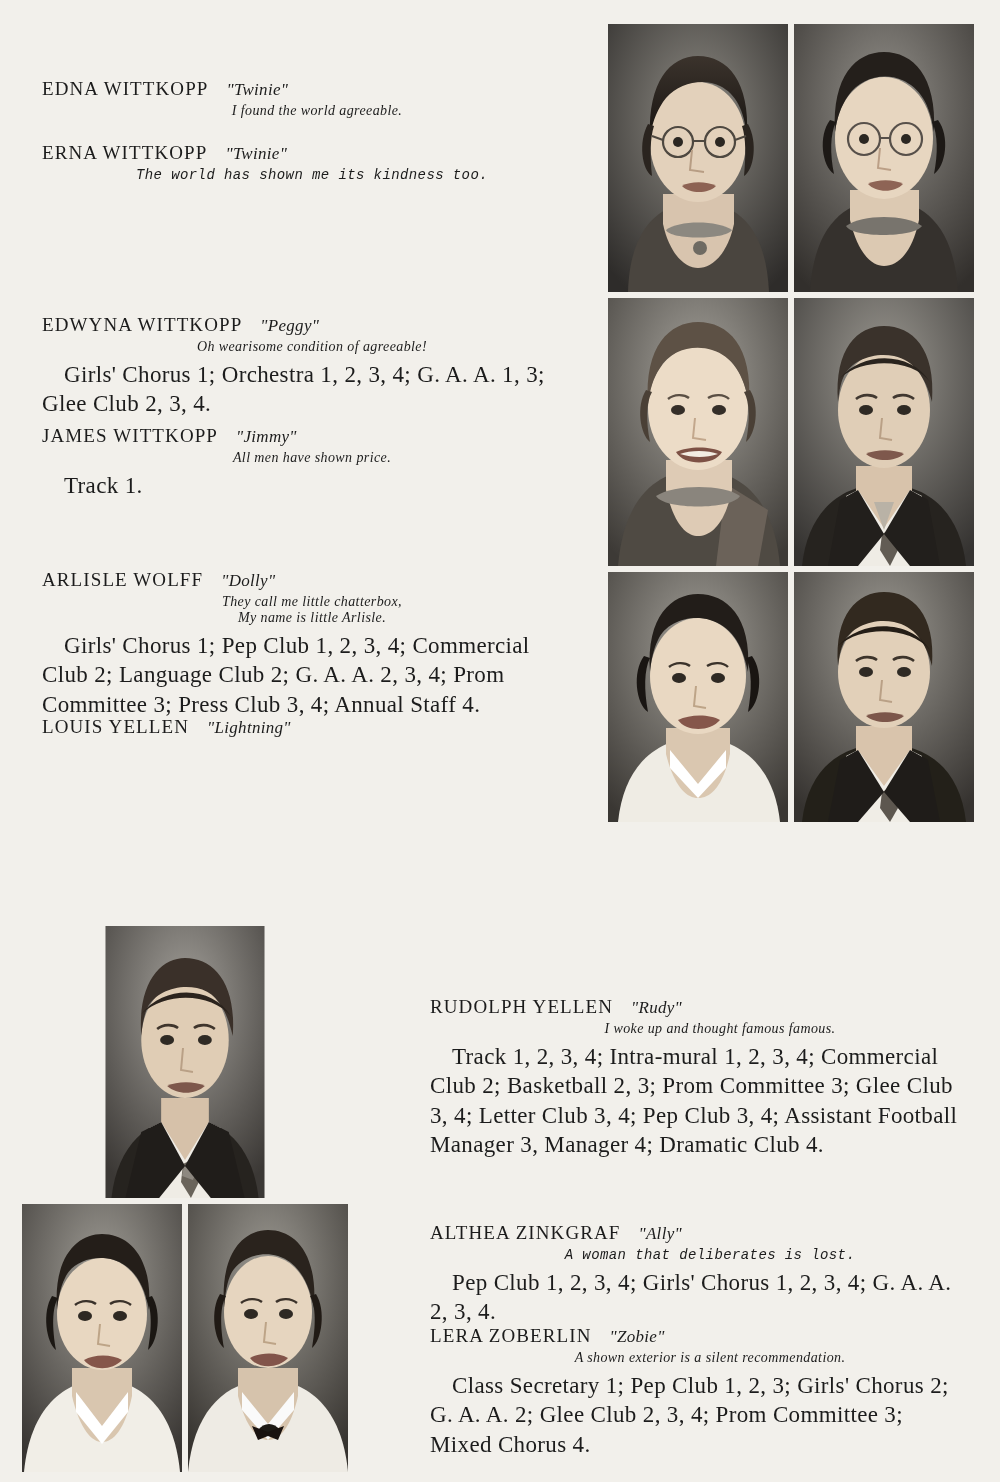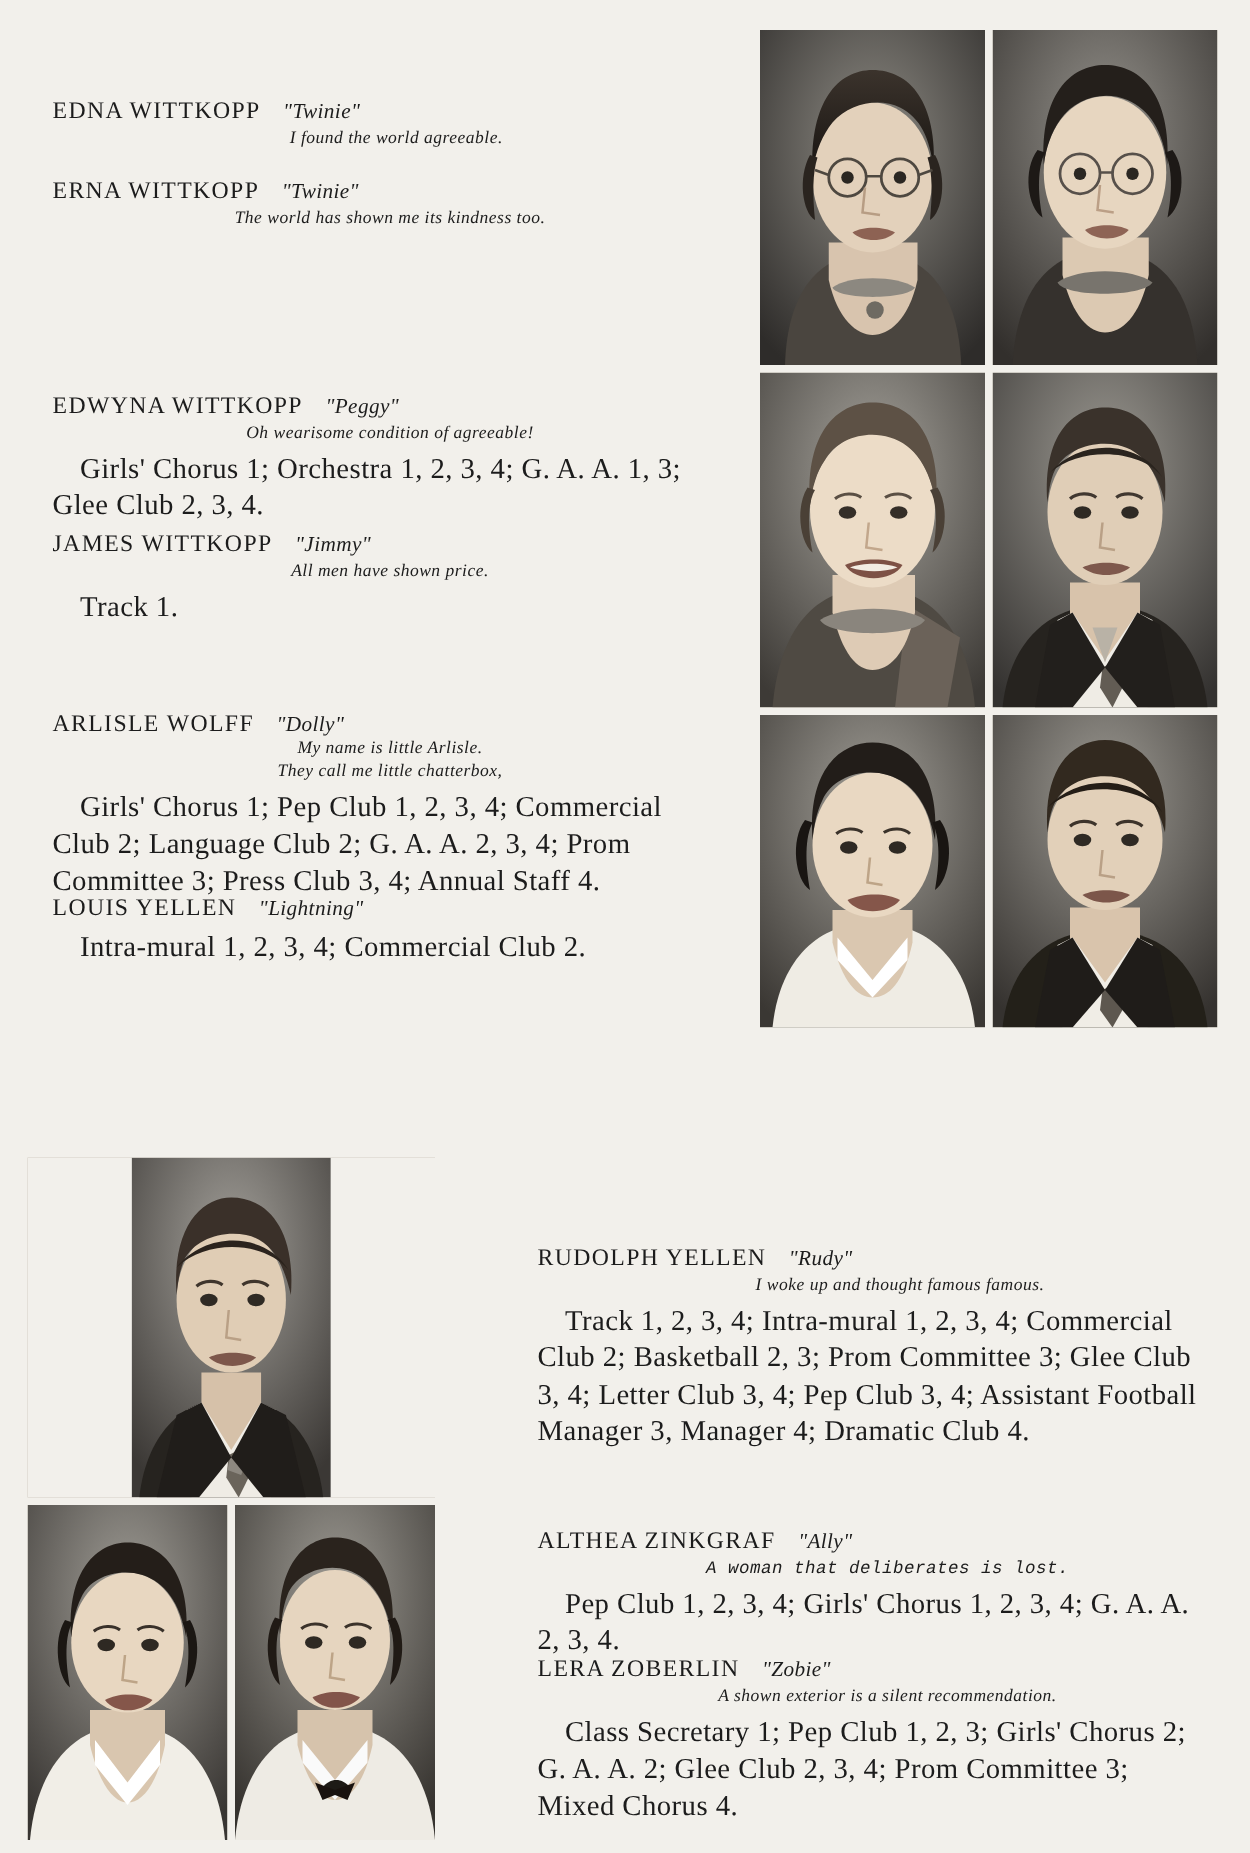--- a/index.html
+++ b/index.html
@@ -84,21 +84,21 @@
     <div class="headline">
       <span class="name">EDNA WITTKOPP</span><span class="nick">"Twinie"</span>
     </div>
     <div class="motto" style="margin-left:30px;">I found the world agreeable.</div>
   </div>
 
   <div class="entry" style="left:42px; top:142px; width:520px;">
     <div class="headline">
       <span class="name">ERNA WITTKOPP</span><span class="nick">"Twinie"</span>
     </div>
-    <div class="motto" style="margin-left:20px;">The world has shown me its kindness too.</div>
+    <div class="motto" style="margin-left:20px;font-family:Liberation Mono, monospace;">The world has shown me its kindness too.</div>
   </div>
 
   <div class="entry" style="left:42px; top:314px; width:530px;">
     <div class="headline">
       <span class="name">EDWYNA WITTKOPP</span><span class="nick">"Peggy"</span>
     </div>
     <div class="motto" style="margin-left:10px;">Oh wearisome condition of agreeable!</div>
     <div class="activities">Girls' Chorus 1; Orchestra 1, 2, 3, 4; G. A. A. 1, 3; Glee Club 2, 3, 4.</div>
   </div>
 
@@ -107,30 +107,29 @@
       <span class="name">JAMES WITTKOPP</span><span class="nick">"Jimmy"</span>
     </div>
     <div class="motto" style="margin-left:20px;">All men have shown price.</div>
     <div class="activities">Track 1.</div>
   </div>
 
   <div class="entry" style="left:42px; top:569px; width:530px;">
     <div class="headline">
       <span class="name">ARLISLE WOLFF</span><span class="nick">"Dolly"</span>
     </div>
+    <div class="motto" style="margin-left:10px;">They call me little chatterbox,</div>
     <div class="motto" style="margin-left:10px; margin-top:0;">My name is little Arlisle.</div>
-    <div class="motto" style="margin-left:10px;">They call me little chatterbox,</div>
     <div class="activities">Girls' Chorus 1; Pep Club 1, 2, 3, 4; Commercial Club 2; Language Club 2; G. A. A. 2, 3, 4; Prom Committee 3; Press Club 3, 4; Annual Staff 4.</div>
   </div>
 
   <div class="entry" style="left:42px; top:716px; width:520px;">
     <div class="headline">
       <span class="name">LOUIS YELLEN</span><span class="nick">"Lightning"</span>
     </div>
-    <div class="activities">Intra-mural 1, 2, 3, 4; Commercial Club 2.</div>
   </div>
 
   <div class="photo-grid" style="left:608px; top:24px; width:370px; grid-template-columns:180px 180px; grid-template-rows:268px 268px 250px;">
 
     <div class="photo">
       <svg viewBox="0 0 180 268" preserveAspectRatio="none" aria-hidden="true">
         <defs>
           <radialGradient id="bgA" cx="50%" cy="35%" r="75%">
             <stop offset="0%" stop-color="#8e8b84"></stop>
             <stop offset="100%" stop-color="#2e2c2a"></stop>

